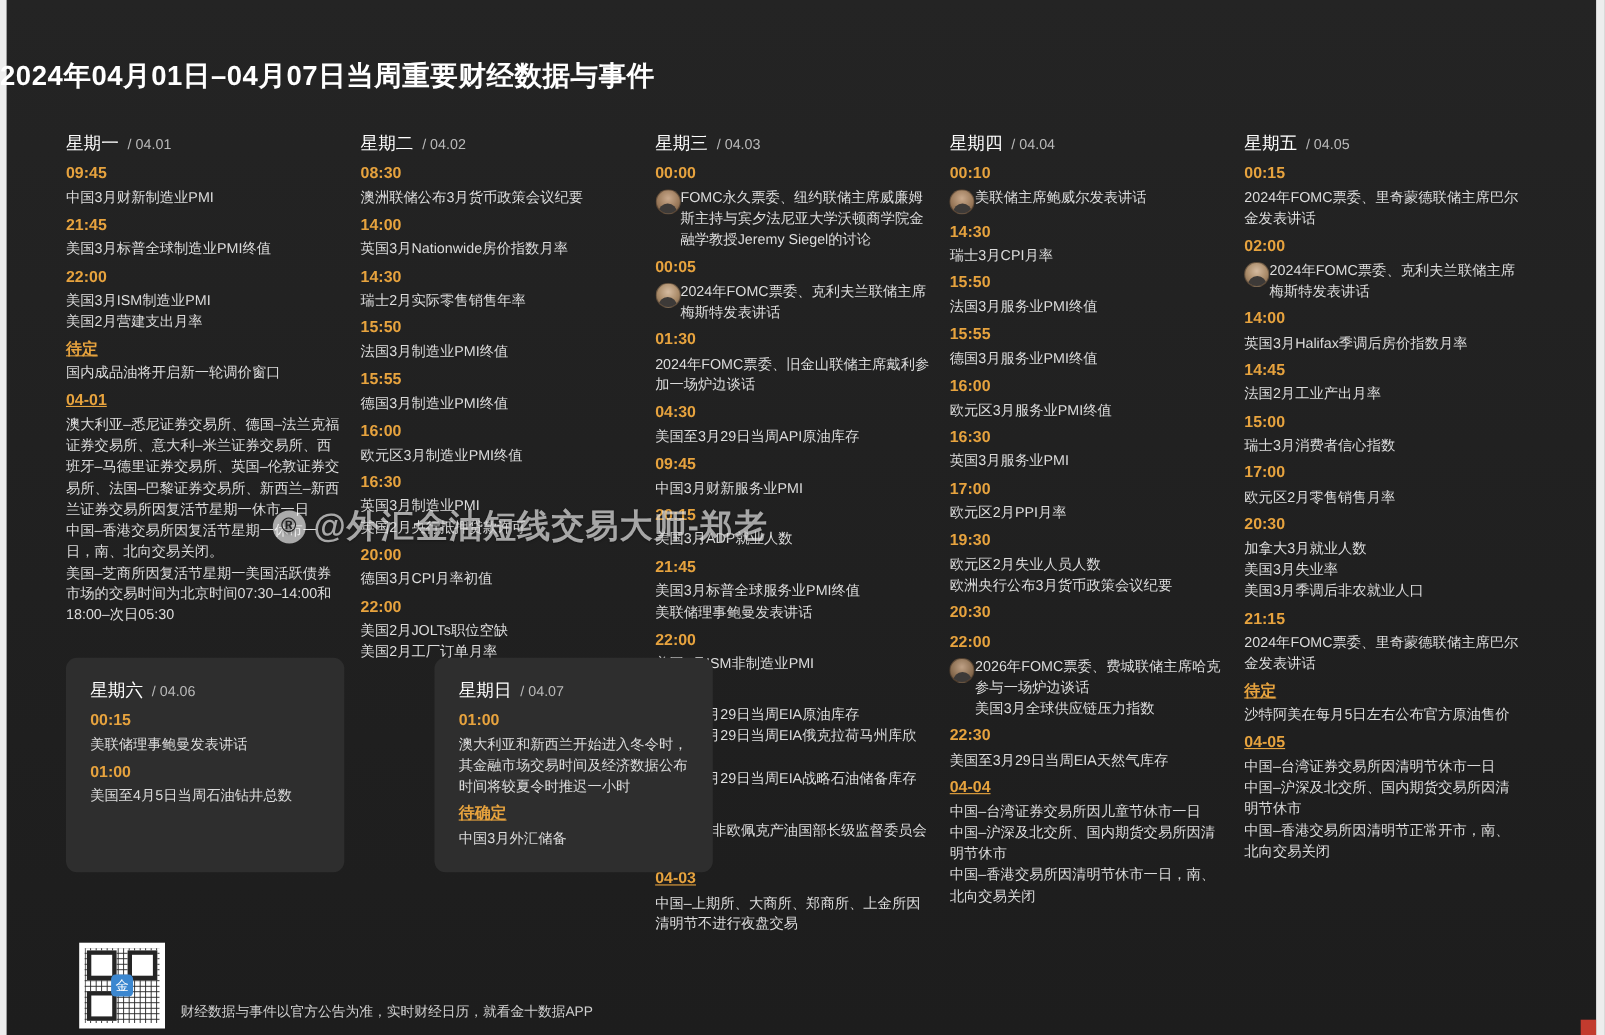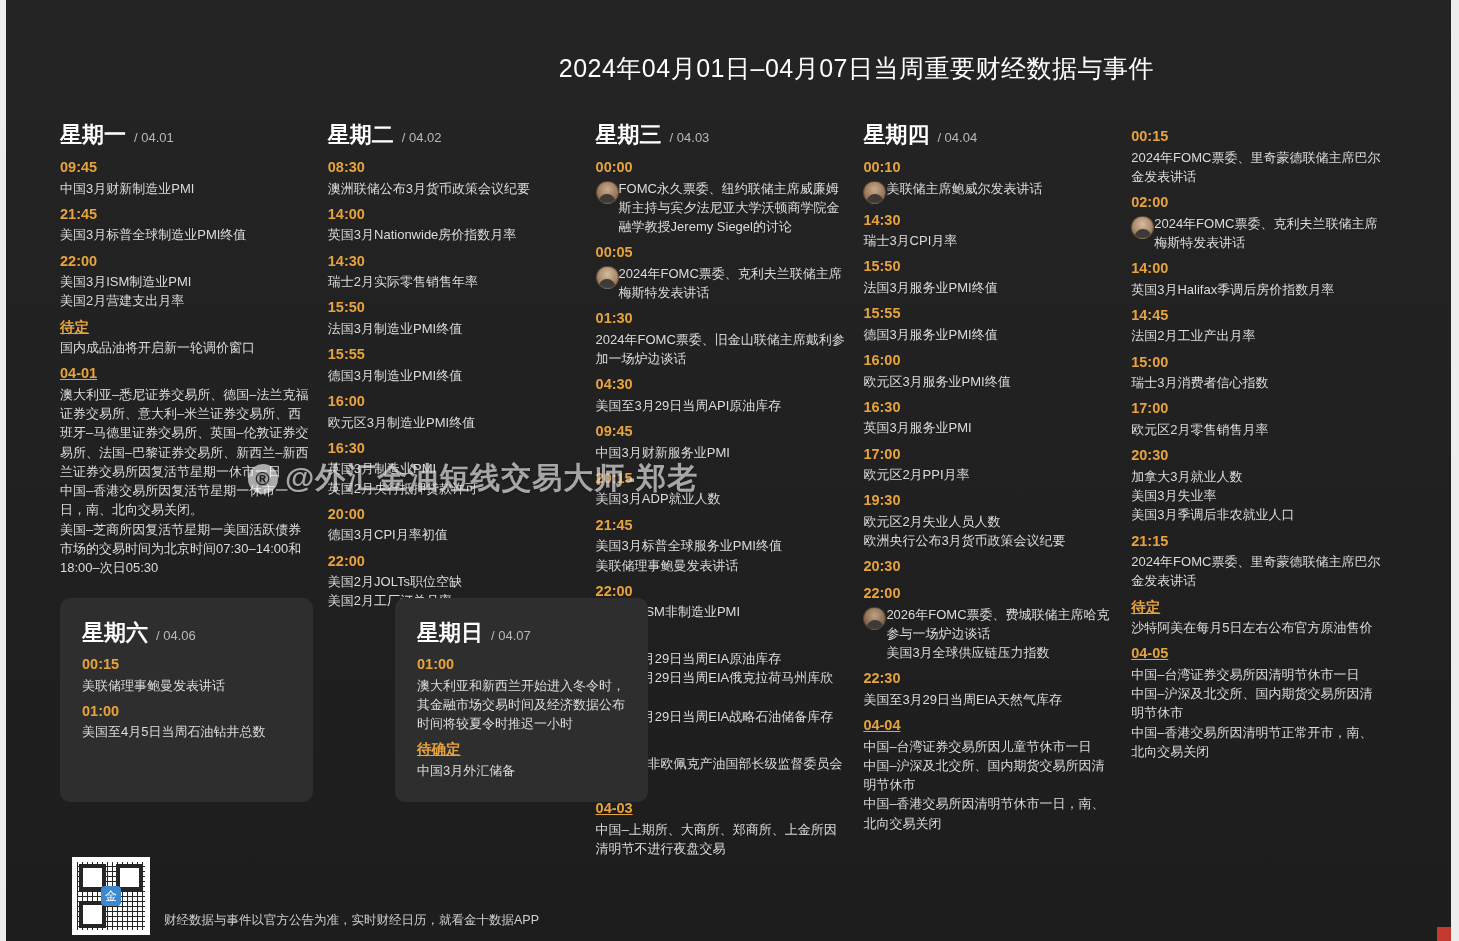--- a/index.html
+++ b/index.html
@@ -37,23 +37,23 @@
     position: absolute;
     right: 8px; bottom: 0; width: 14px; height: 14px;
     background: #c23b2e;
   }
   h1.title {
     margin: 0;
     position: absolute;
     top: 52px;
     left: 0;
     width: 1154px;
-    text-align: right;
+    text-align: left;
     font-size: 25px;
-    font-weight: normal;
+    font-weight: bold;
     letter-spacing: 0.5px;
     color: #ffffff;
   }
   .columns {
     position: absolute;
     top: 120px;
     left: 0;
     width: 1459px;
     height: 810px;
     display: flex;
@@ -66,22 +66,22 @@
     box-sizing: border-box;
     padding-right: 18px;
   }
   .day-head {
     display: flex;
     align-items: baseline;
     gap: 8px;
     margin-bottom: 8px;
   }
   .day-name {
-    font-size: 22px;
-    font-weight: bold;
+    font-size: 16px;
+    font-weight: normal;
     color: #ffffff;
   }
   .day-date {
     font-size: 13px;
     color: #b9b9b9;
   }
   .time {
     color: #e7a33e;
     font-size: 14.5px;
     font-weight: bold;
@@ -341,20 +341,24 @@
         <div class="ev with-avatar"><span class="avatar a5"></span><span>2026年FOMC票委、费城联储主席哈克参与一场炉边谈话
 美国3月全球供应链压力指数</span></div>
         <div class="time">22:30</div>
         <div class="ev">美国至3月29日当周EIA天然气库存</div>
         <div class="time pending">04-04</div>
         <div class="ev">中国–台湾证券交易所因儿童节休市一日
 中国–沪深及北交所、国内期货交易所因清明节休市
 中国–香港交易所因清明节休市一日，南、北向交易关闭</div>
       </div>
       <div class="col">
+        <div class="day-head">
+          <span class="day-name">星期五</span>
+          <span class="day-date">/ 04.05</span>
+        </div>
         <div class="time">00:15</div>
         <div class="ev">2024年FOMC票委、里奇蒙德联储主席巴尔金发表讲话</div>
         <div class="time">02:00</div>
         <div class="ev with-avatar"><span class="avatar a2"></span><span>2024年FOMC票委、克利夫兰联储主席梅斯特发表讲话</span></div>
         <div class="time">14:00</div>
         <div class="ev">英国3月Halifax季调后房价指数月率</div>
         <div class="time">14:45</div>
         <div class="ev">法国2月工业产出月率</div>
         <div class="time">15:00</div>
         <div class="ev">瑞士3月消费者信心指数</div>

